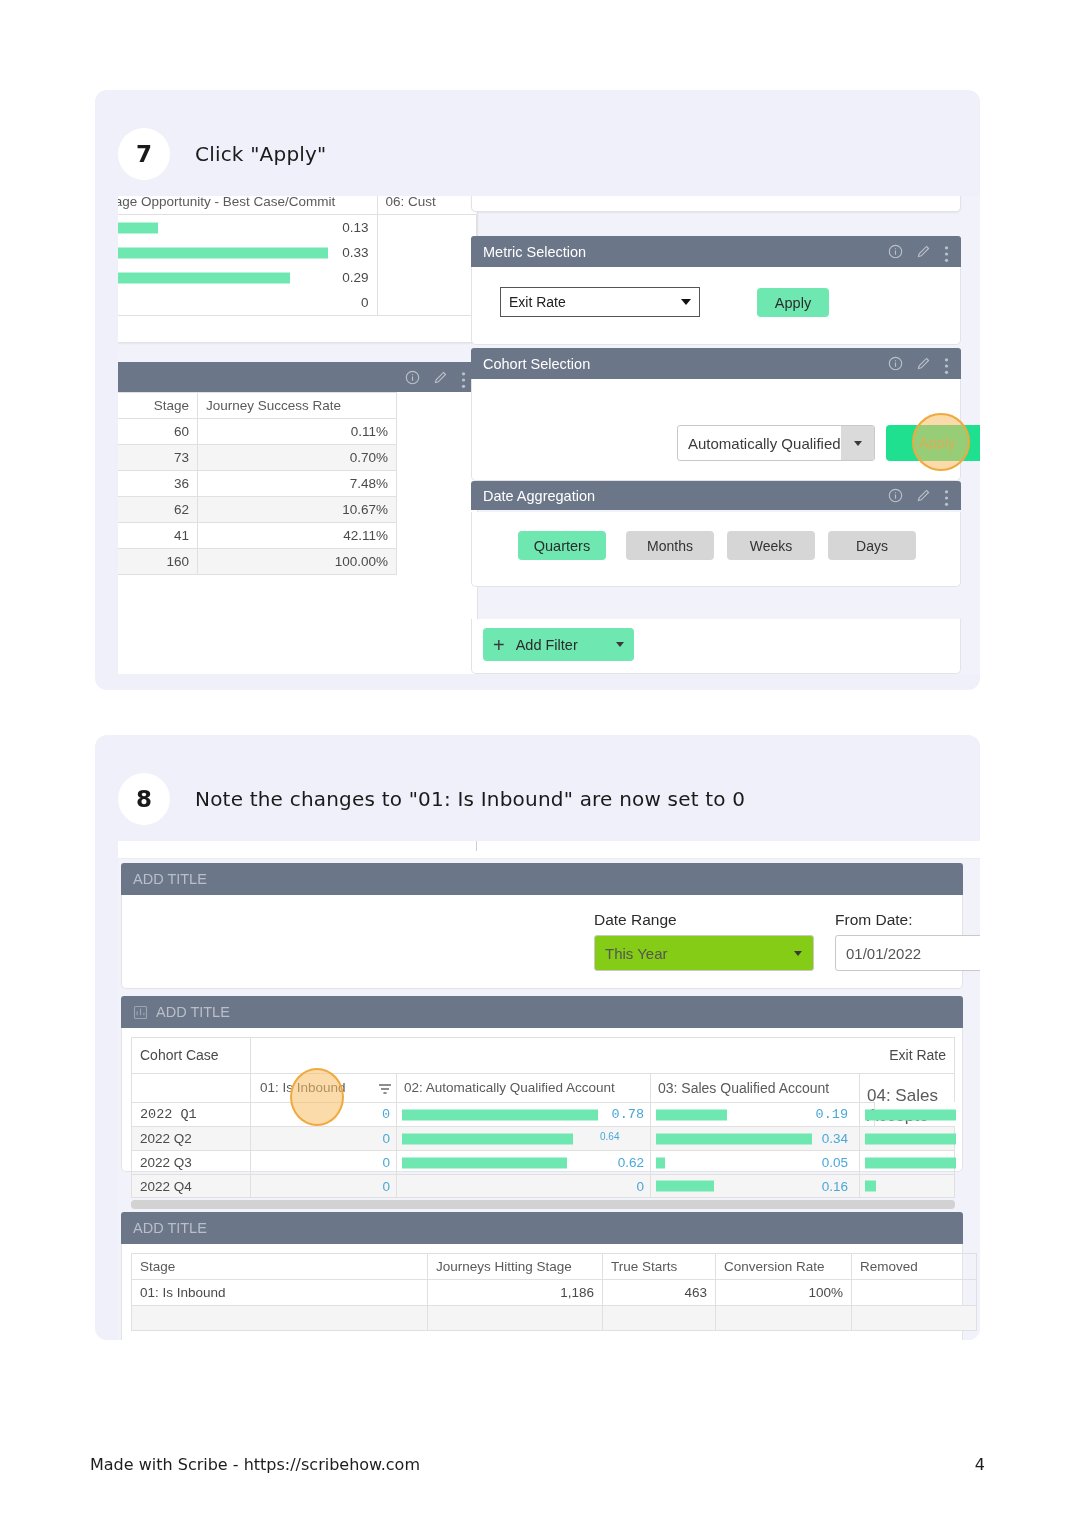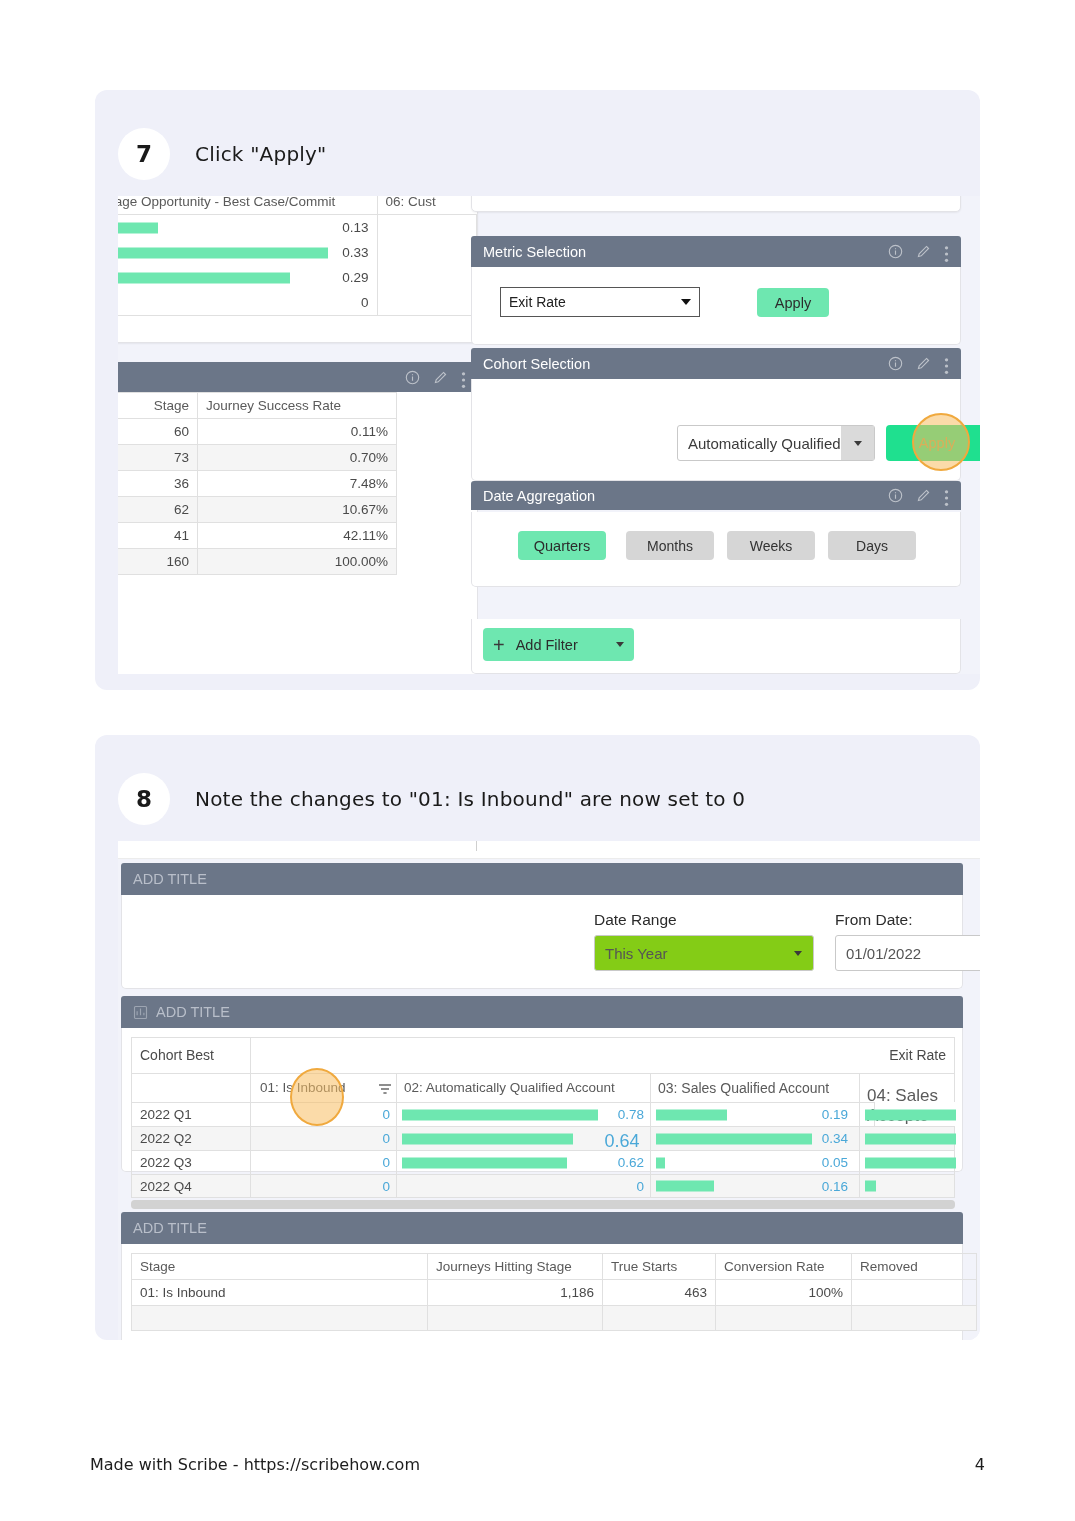--- a/index.html
+++ b/index.html
@@ -420,62 +420,62 @@
           <svg viewBox="0 0 16 16" fill="none" stroke="#cfd4dc" stroke-width="1.2">
               <rect x="1.6" y="1.6" width="12.8" height="12.8" rx="1"></rect>
               <path d="M4.4 11V6.6M8 11V3.8M11.6 11V8.4"></path>
             </svg>
         </span>
         <span class="bar-title">ADD TITLE</span>
       </div>
       <div class="white-body" style="left:3px; top:187px; width:842px; height:144px;">
 
         <div style="position:absolute;left:9px;top:9px;width:824px;height:36px;border:1px solid #e0e0e0;border-bottom:none;">
-          <span style="position:absolute;left:8px;top:9px;font-size:14px;color:#4a4a4a;">Cohort Best</span>
+          <span style="position:absolute;left:8px;top:9px;font-size:14px;color:#4a4a4a;">Cohort Case</span>
           <span style="position:absolute;left:118px;top:0;width:1px;height:100%;background:#e0e0e0;"></span>
           <span style="position:absolute;right:8px;top:9px;font-size:14px;color:#4a4a4a;">Exit Rate</span>
         </div>
 
         <div style="position:absolute;left:9px;top:45px;width:824px;height:29px;border:1px solid #e0e0e0;border-bottom:none;">
           <span style="position:absolute;left:118px;top:0;width:1px;height:100%;background:#e0e0e0;"></span>
           <span style="position:absolute;left:128px;top:6px;font-size:13.5px;color:#5a5a5a;">01: Is Inbound</span>
           <span style="position:absolute;left:246px;top:8px;">
             <svg width="14" height="13" viewBox="0 0 14 13" fill="none" stroke="#6a6a6a" stroke-width="1.3">
                 <path d="M1 2h12M3 6h8M5.4 10h3.2"></path>
               </svg>
           </span>
           <span style="position:absolute;left:264px;top:0;width:1px;height:100%;background:#e0e0e0;"></span>
           <span style="position:absolute;left:272px;top:6px;font-size:13.5px;color:#5a5a5a;">02: Automatically Qualified Account</span>
           <span style="position:absolute;left:518px;top:0;width:1px;height:100%;background:#e0e0e0;"></span>
           <span style="position:absolute;left:526px;top:6px;font-size:14px;color:#5a5a5a;">03: Sales Qualified Account</span>
           <span style="position:absolute;left:727px;top:0;width:1px;height:100%;background:#e0e0e0;"></span>
           <span style="position:absolute;left:735px;top:6px;font-size:17px;color:#5a5a5a;margin-top:6px;">04: Sales Accepte</span>
         </div>
 
-        <div style="position:absolute;left:9px;top:74px;width:744px;height:24px;border:1px solid #e0e0e0;border-bottom:none;">
+        <div style="position:absolute;left:9px;top:74px;width:744px;height:24px;border:1px solid #e0e0e0;border-bottom:none;font-family:Liberation Mono, monospace;">
           <span style="position:absolute;left:8px;top:4px;font-size:13.5px;color:#4a4a4a;">2022 Q1</span>
           <span style="position:absolute;left:118px;top:0;width:1px;height:100%;background:#e0e0e0;"></span>
           <span style="position:absolute;left:218px;top:4px;width:40px;text-align:right;font-size:13.5px;" class="valblue">0</span>
           <span style="position:absolute;left:264px;top:0;width:1px;height:100%;background:#e0e0e0;"></span>
           <span class="bar" style="left:270px;width:196px;"></span>
           <span style="position:absolute;left:468px;top:4px;width:44px;text-align:right;font-size:13.5px;" class="valblue">0.78</span>
           <span style="position:absolute;left:518px;top:0;width:1px;height:100%;background:#e0e0e0;"></span>
           <span class="bar" style="left:524px;width:71px;"></span>
           <span style="position:absolute;left:672px;top:4px;width:44px;text-align:right;font-size:13.5px;" class="valblue">0.19</span>
           <span style="position:absolute;left:727px;top:0;width:1px;height:100%;background:#e0e0e0;"></span>
           <span class="bar" style="left:733px;width:91px;"></span>
         </div>
 
         <div class="zebra" style="position:absolute;left:9px;top:98px;width:824px;height:24px;border:1px solid #e0e0e0;border-bottom:none;">
           <span style="position:absolute;left:8px;top:4px;font-size:13.5px;color:#4a4a4a;">2022 Q2</span>
           <span style="position:absolute;left:118px;top:0;width:1px;height:100%;background:#e0e0e0;"></span>
           <span style="position:absolute;left:218px;top:4px;width:40px;text-align:right;font-size:13.5px;" class="valblue">0</span>
           <span style="position:absolute;left:264px;top:0;width:1px;height:100%;background:#e0e0e0;"></span>
           <span class="bar" style="left:270px;width:171px;"></span>
-          <span style="position:absolute;left:468px;top:4px;width:44px;text-align:center;font-size:18px;" class="valblue">0.64</span>
+          <span style="position:absolute;left:468px;top:4px;width:44px;text-align:left;font-size:10px;" class="valblue">0.64</span>
           <span style="position:absolute;left:518px;top:0;width:1px;height:100%;background:#e0e0e0;"></span>
           <span class="bar" style="left:524px;width:156px;"></span>
           <span style="position:absolute;left:672px;top:4px;width:44px;text-align:right;font-size:13.5px;" class="valblue">0.34</span>
           <span style="position:absolute;left:727px;top:0;width:1px;height:100%;background:#e0e0e0;"></span>
           <span class="bar" style="left:733px;width:91px;"></span>
         </div>
 
         <div style="position:absolute;left:9px;top:122px;width:824px;height:24px;border:1px solid #e0e0e0;border-bottom:none;">
           <span style="position:absolute;left:8px;top:4px;font-size:13.5px;color:#4a4a4a;">2022 Q3</span>
           <span style="position:absolute;left:118px;top:0;width:1px;height:100%;background:#e0e0e0;"></span>

